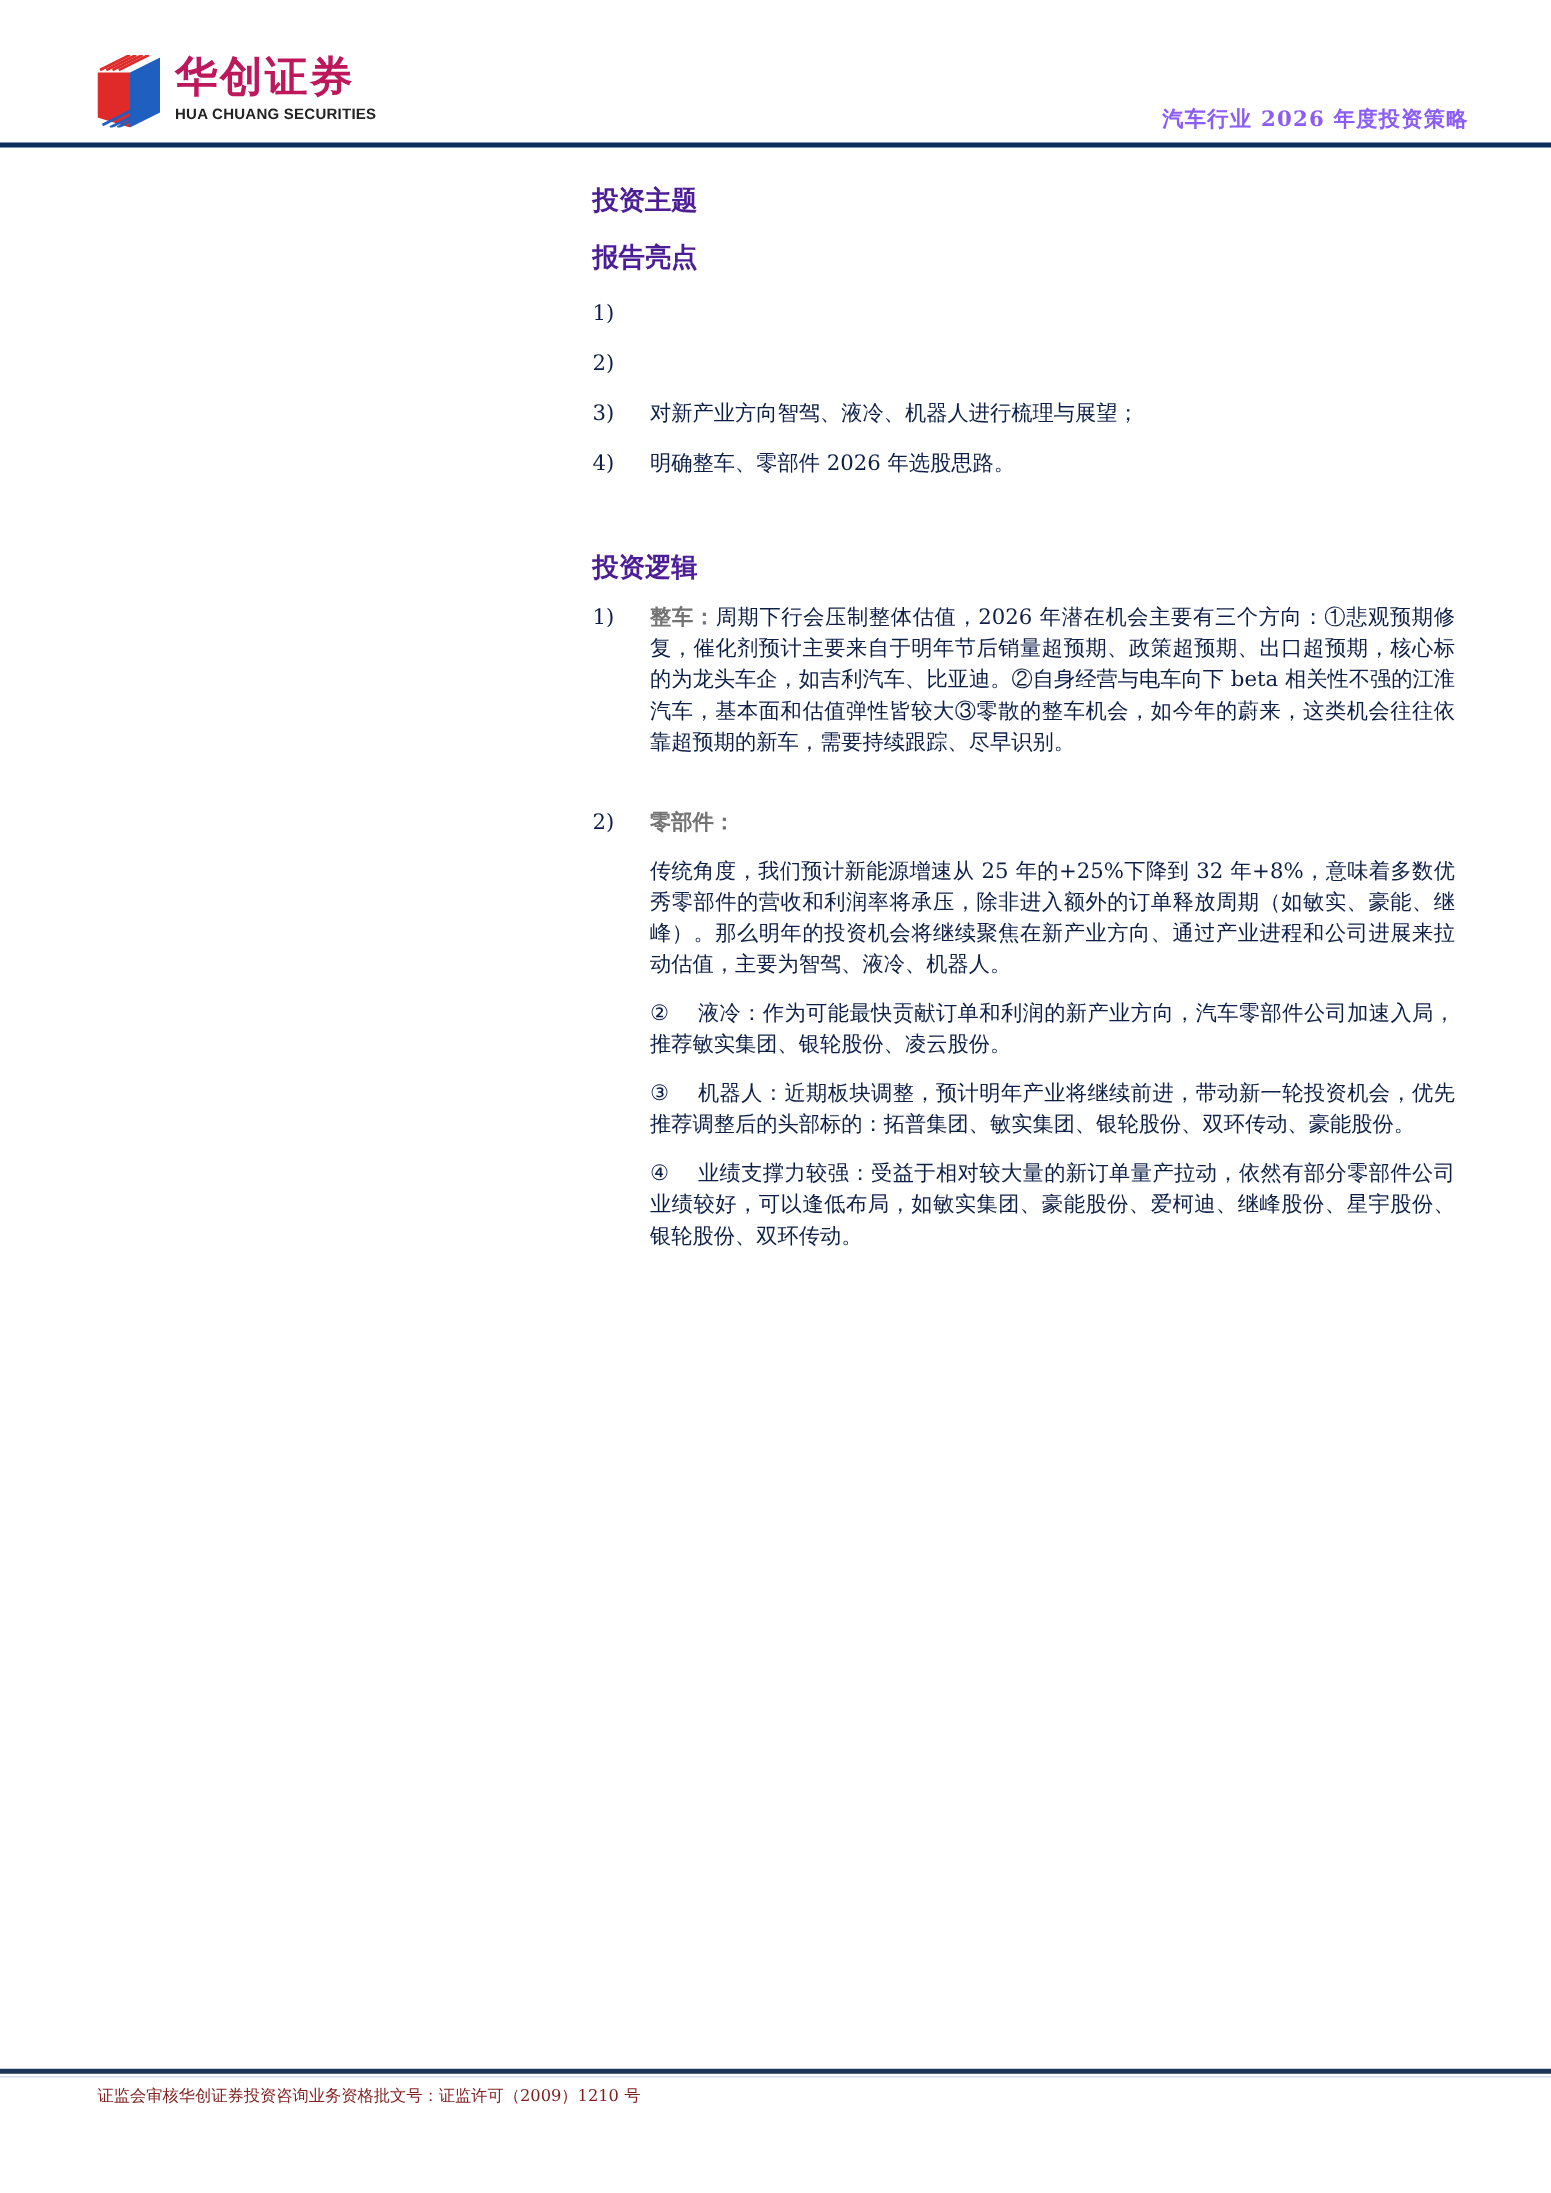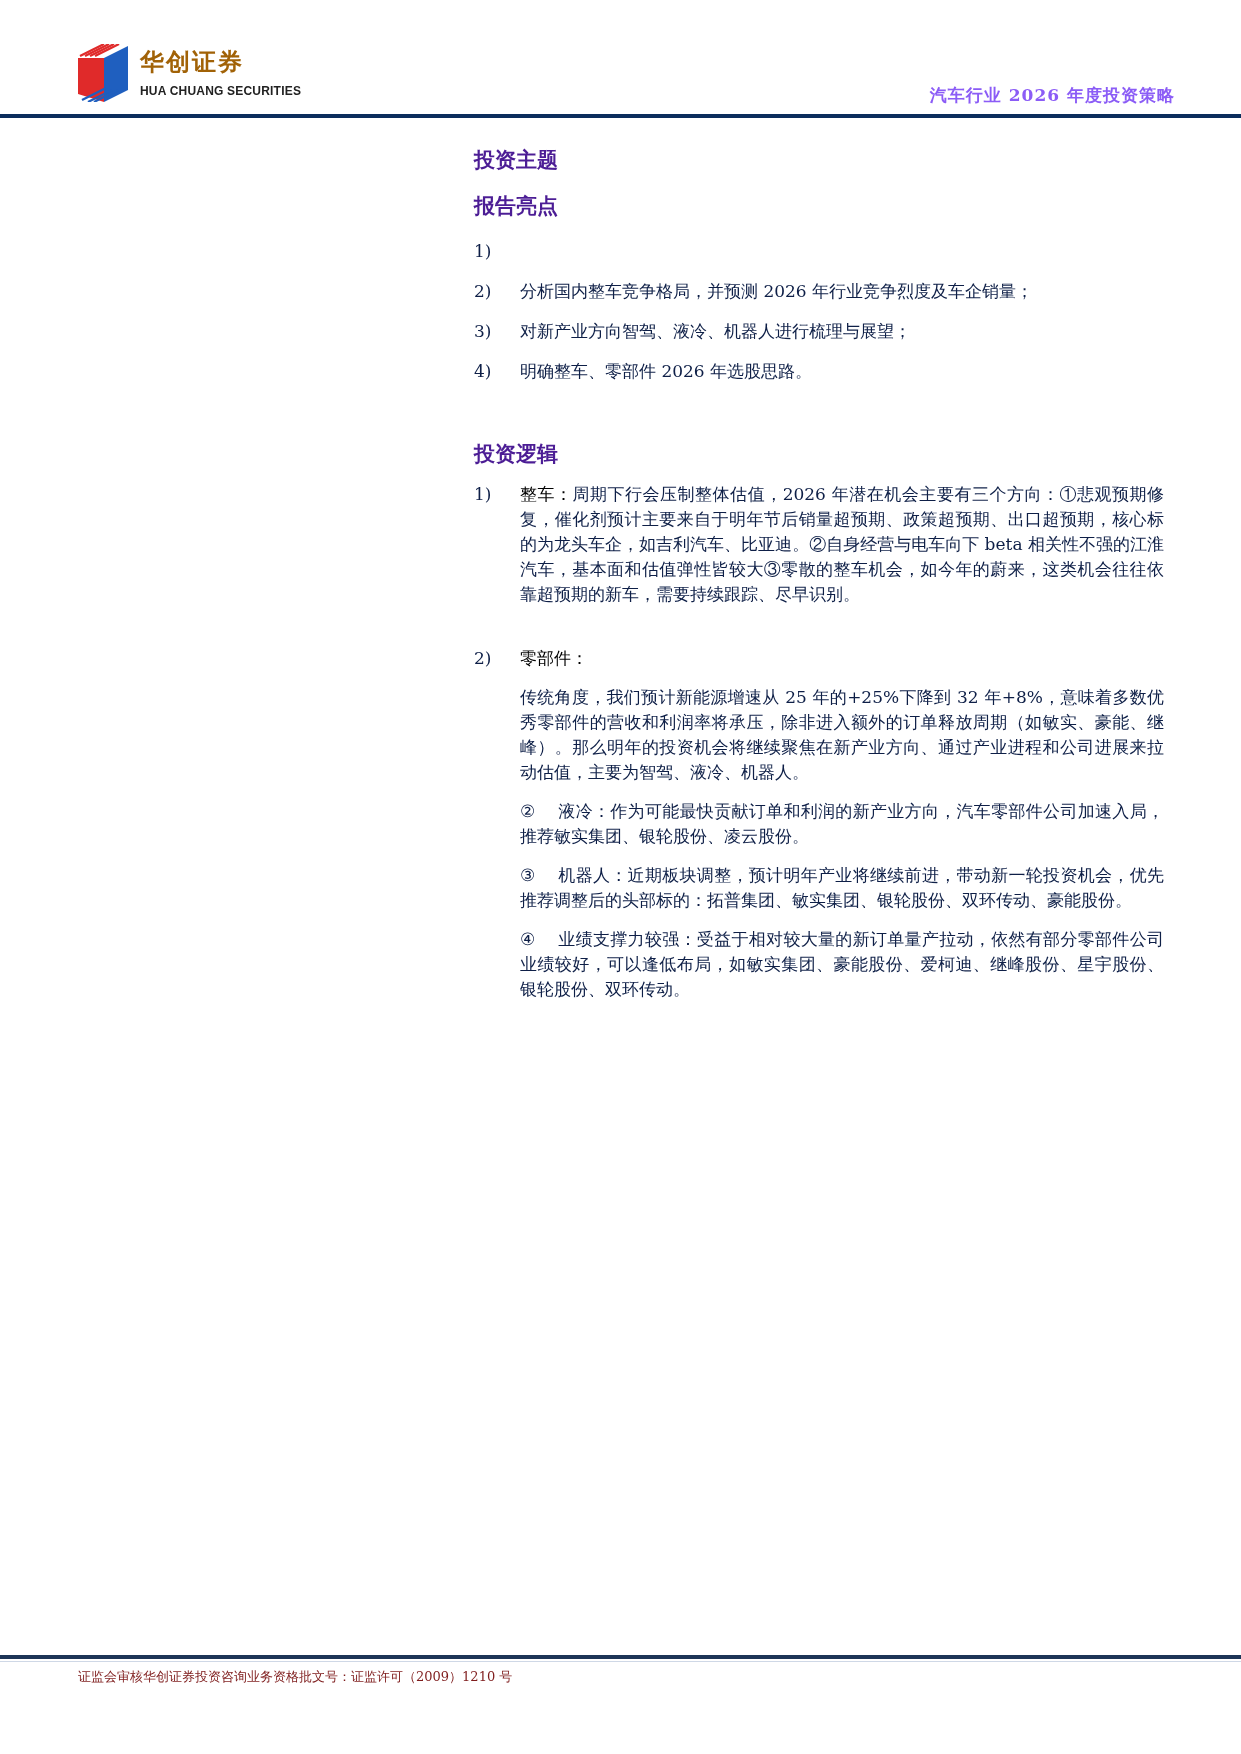--- a/index.html
+++ b/index.html
@@ -1,37 +1,37 @@
 <!DOCTYPE html>
 <html><head>
 <meta charset="utf-8">
 <style>
   html, body { margin: 0; padding: 0; background: #ffffff; }
   body { width: 1241px; height: 1754px; position: relative; overflow: hidden;
          font-family: "DejaVu Serif", "Liberation Serif", serif; color: #0e1f47; }
   .logo { position: absolute; left: 78px; top: 42px; width: 240px; height: 62px; }
   .logo-mark { position: absolute; left: 0; top: 2px; width: 56px; height: 58px; }
-  .logo-cn { position: absolute; left: 62px; top: 0; font-family: "DejaVu Sans", sans-serif; font-weight: bold; font-size: 24px; letter-spacing: 2px; color: #a16207; line-height: 40px; }
+  .logo-cn { position: absolute; left: 62px; top: 0; font-family: "DejaVu Sans", sans-serif; font-weight: bold; font-size: 34px; letter-spacing: 2px; color: #be185d; line-height: 40px; }
   .logo-en { position: absolute; left: 62px; top: 42px; font-family: "Liberation Sans", sans-serif; font-weight: bold; font-size: 12px; color: #222; letter-spacing: 0.2px; }
   .header-title { position: absolute; right: 66px; top: 84px; font-weight: bold; font-size: 17px; color: #8b5cf6; letter-spacing: 1px; }
   .header-rule { position: absolute; left: 0; right: 0; top: 114px; height: 4px; background: #0b2d5c; }
   .content { position: absolute; left: 474px; top: 146px; width: 690px; }
   h2 { margin: 0; font-size: 21px; font-weight: bold; color: #4c1d95; }
   .h-theme { position: absolute; top: 0; }
   .h-highlight { position: absolute; top: 46px; }
   .h-logic { position: absolute; top: 294px; }
   .hl-list { position: absolute; top: 94px; left: 0; width: 690px; }
   .hl-item { display: flex; font-size: 17px; line-height: 22px; margin-bottom: 18px; color: #0e1f47; }
   .num { width: 46px; flex: none; }
   .logic-block { position: absolute; left: 0; width: 690px; font-size: 17px; line-height: 25px; color: #0e1f47; text-align: justify; }
   .b1 { top: 336px; }
   .b2 { top: 500px; }
   .item-row { display: flex; }
   .item-body { flex: 1; }
-  .strong { font-weight: normal; color: #000000; }
+  .strong { font-weight: bold; color: #737373; }
   .para { margin-left: 46px; margin-top: 14px; text-align: justify; }
   .sub { margin-left: 46px; margin-top: 14px; text-align: justify; }
   .sub .marker { display: inline-block; width: 38px; }
   .footer-rule { position: absolute; left: 0; right: 0; top: 1655px; height: 4px; background: #1d3557; }
   .footer-rule2 { position: absolute; left: 0; right: 0; top: 1661px; height: 1px; background: #cfd8e6; }
   .footer-text { position: absolute; left: 78px; top: 1668px; font-size: 13px; color: #7f1d1d; }
 </style>
 </head>
 <body>
 
@@ -61,21 +61,20 @@
 <div class="content">
   <h2 class="h-theme">投资主题</h2>
   <h2 class="h-highlight">报告亮点</h2>
 
   <div class="hl-list">
     <div class="hl-item">
       <span class="num">1)</span>
     </div>
     <div class="hl-item">
       <span class="num">2)</span>
-      <span>分析国内整车竞争格局，并预测 2026 年行业竞争烈度及车企销量；</span>
     </div>
     <div class="hl-item">
       <span class="num">3)</span>
       <span>对新产业方向智驾、液冷、机器人进行梳理与展望；</span>
     </div>
     <div class="hl-item">
       <span class="num">4)</span>
       <span>明确整车、零部件 2026 年选股思路。</span>
     </div>
   </div>

